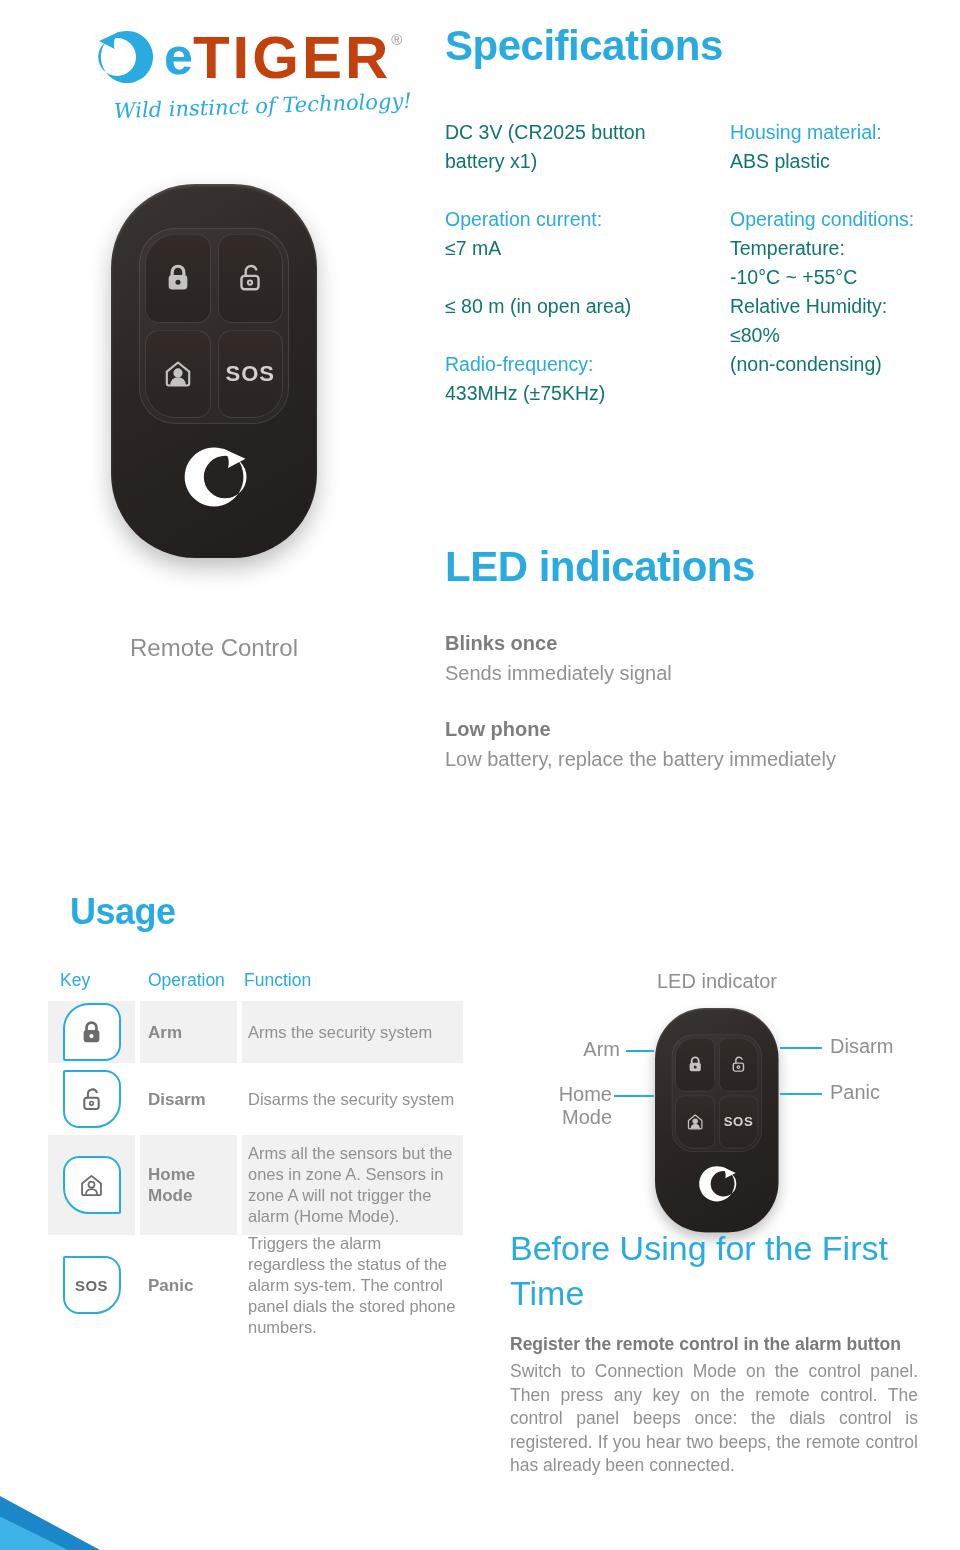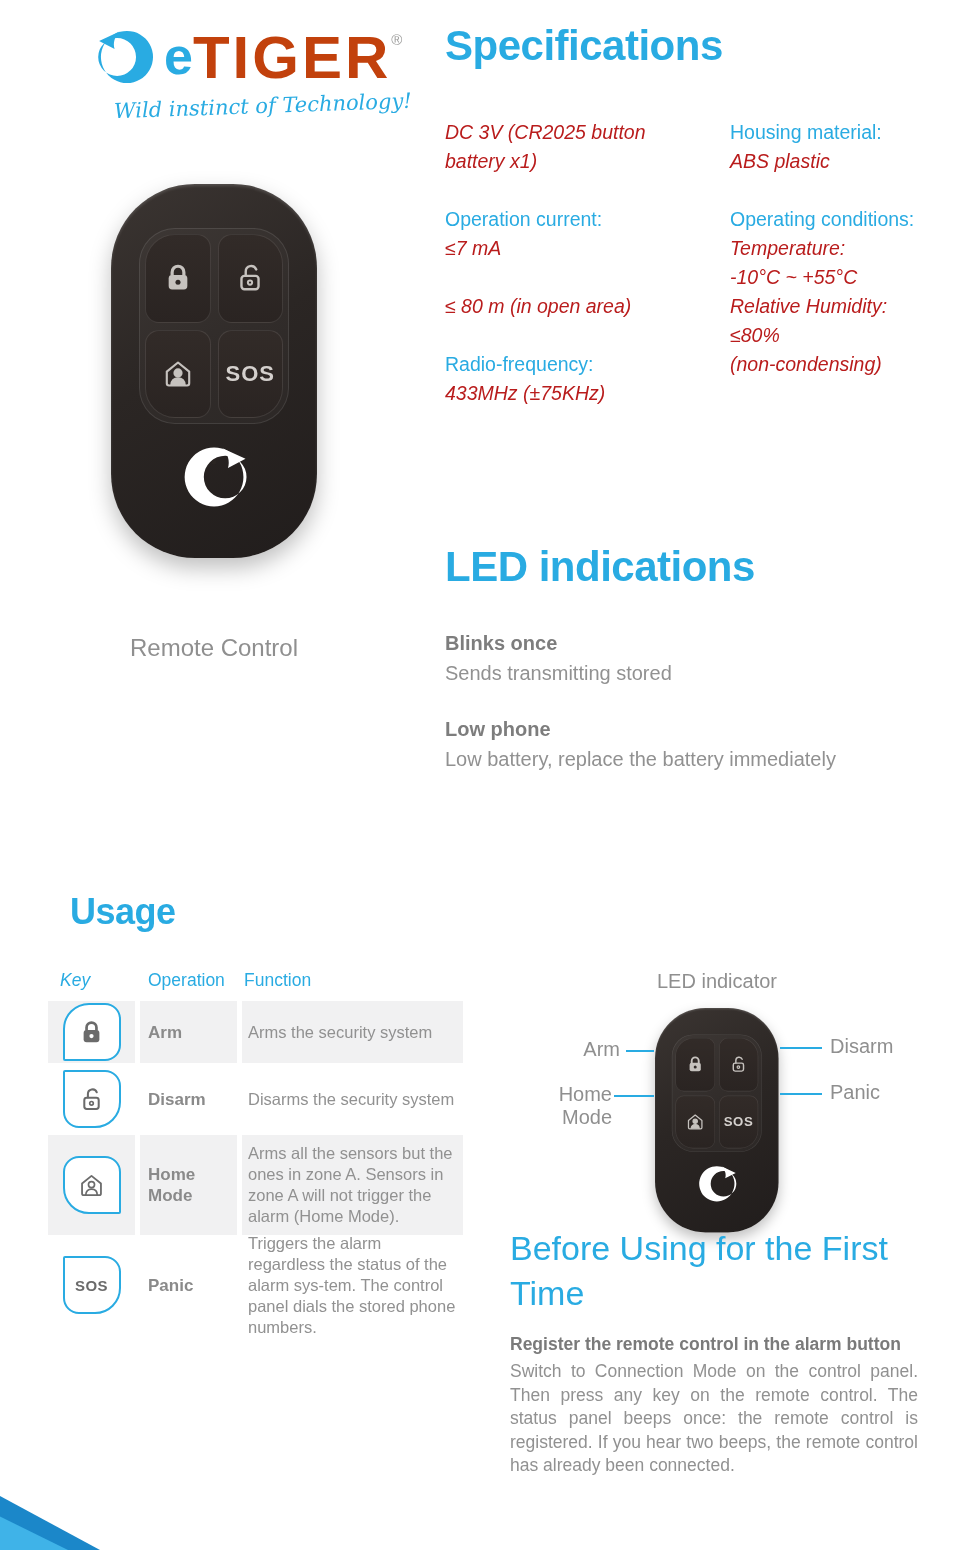--- a/index.html
+++ b/index.html
@@ -20,21 +20,21 @@
 
   
   .h-big { position:absolute; color:#29abe2; font-size:42px; font-weight:700; letter-spacing:-0.5px; }
 
   
   .spec-col { position:absolute; top:118px; font-size:19.5px; line-height:29px; }
   .spec-col.left  { left:445px; width:237px; }
   .spec-col.right { left:730px; width:190px; }
   .spec-block { margin-bottom:29px; }
   .spec-label { color:#29abe2; }
-  .spec-value { color:#b91c1c;font-style:italic; }
+  .spec-value { color:#0f766e; }
   .preline { white-space:pre-line; }
 
   
   .remote { position:relative; width:206px; height:374px;
             background:linear-gradient(150deg,#3b3532 0%,#2b2624 45%,#211d1c 100%);
             border-radius:84px; box-shadow:0 10px 22px rgba(0,0,0,0.25), inset 0 2px 3px rgba(255,255,255,0.15); }
   .btn-panel { position:absolute; left:28px; top:44px; width:150px; height:196px;
                border:1px solid rgba(255,255,255,0.10); border-radius:36px;
                background:rgba(255,255,255,0.03);
                display:grid; grid-template-columns:1fr 1fr; grid-template-rows:1fr 1fr;
@@ -56,21 +56,21 @@
   .led-item { position:absolute; left:445px; width:470px; font-size:20px; line-height:30px; }
   .led-h { color:#7d7d7d; font-weight:bold; }
   .led-t { color:#919191; }
 
   
   .usage-table { position:absolute; left:48px; top:970px;
                  display:grid; grid-template-columns:87px 97px 221px;
                  grid-template-rows:26px 62px 62px 100px 90px;
                  column-gap:5px; row-gap:5px; }
   .th { color:#29abe2; font-size:17.5px; display:flex; align-items:flex-start; }
-  .th.c1 { padding-left:12px;font-style:italic; } .th.c2 { padding-left:8px; } .th.c3 { padding-left:2px; }
+  .th.c1 { padding-left:12px; } .th.c2 { padding-left:8px; } .th.c3 { padding-left:2px; }
   .cell { display:flex; align-items:center; }
   .cell.stripe { background:#f1f1f2; }
   .cell.keycol { justify-content:center; }
   .cell.opcol { padding-left:8px; padding-right:4px; color:#8a8a8a; font-weight:bold; font-size:17px; line-height:21px; }
   .cell.fncol { padding:6px 2px 6px 6px; color:#919191; font-size:16.5px; line-height:21px; }
   .keyshape { width:58px; height:58px; background:#fff; border:2px solid #29abe2;
               display:flex; align-items:center; justify-content:center; color:#6b6b6b; }
   .keyshape svg { width:27px; height:27px; }
   .keyshape .sos-small { font-size:15px; font-weight:bold; color:#6b6b6b; letter-spacing:0.5px; }
   .k1 { border-radius:26px 16px 16px 2px; }
@@ -206,21 +206,21 @@
       <svg class="tiger-mark">
           <use href="#sym-tiger"></use>
         </svg>
     </div>
   </div>
   <div class="remote-caption">Remote Control</div>
 
   <div class="h-big" style="left:445px; top:543px;">LED indications</div>
   <div class="led-item" style="top:628px;">
     <div class="led-h">Blinks once</div>
-    <div class="led-t">Sends transmitting stored</div>
+    <div class="led-t">Sends immediately signal</div>
   </div>
   <div class="led-item" style="top:714px;">
     <div class="led-h">Low phone</div>
     <div class="led-t">Low battery, replace the battery immediately</div>
   </div>
 
   <div class="h-big" style="left:70px; top:891px; font-size:36px;">Usage</div>
 
   <div class="usage-table">
     <div class="th c1">Key</div>
@@ -304,20 +304,20 @@
 
   <div class="callout-line" style="left:780px; top:1047px; width:42px;"></div>
   <div class="callout-label" style="left:830px; top:1035px;">Disarm</div>
 
   <div class="callout-line" style="left:780px; top:1093px; width:42px;"></div>
   <div class="callout-label" style="left:830px; top:1081px;">Panic</div>
 
   <div class="before-title preline">Before Using for the First
 Time</div>
   <div class="before-sub">Register the remote control in the alarm button</div>
-  <div class="before-body">Switch to Connection Mode on the control panel. Then press any key on the remote control. The status panel beeps once: the remote control is registered. If you hear two beeps, the remote control has already been connected.</div>
+  <div class="before-body">Switch to Connection Mode on the control panel. Then press any key on the remote control. The control panel beeps once: the dials control is registered. If you hear two beeps, the remote control has already been connected.</div>
 
   <div class="corner">
     <div class="dark"></div>
     <div class="light"></div>
   </div>
 
 </div>
 
 </body></html>

